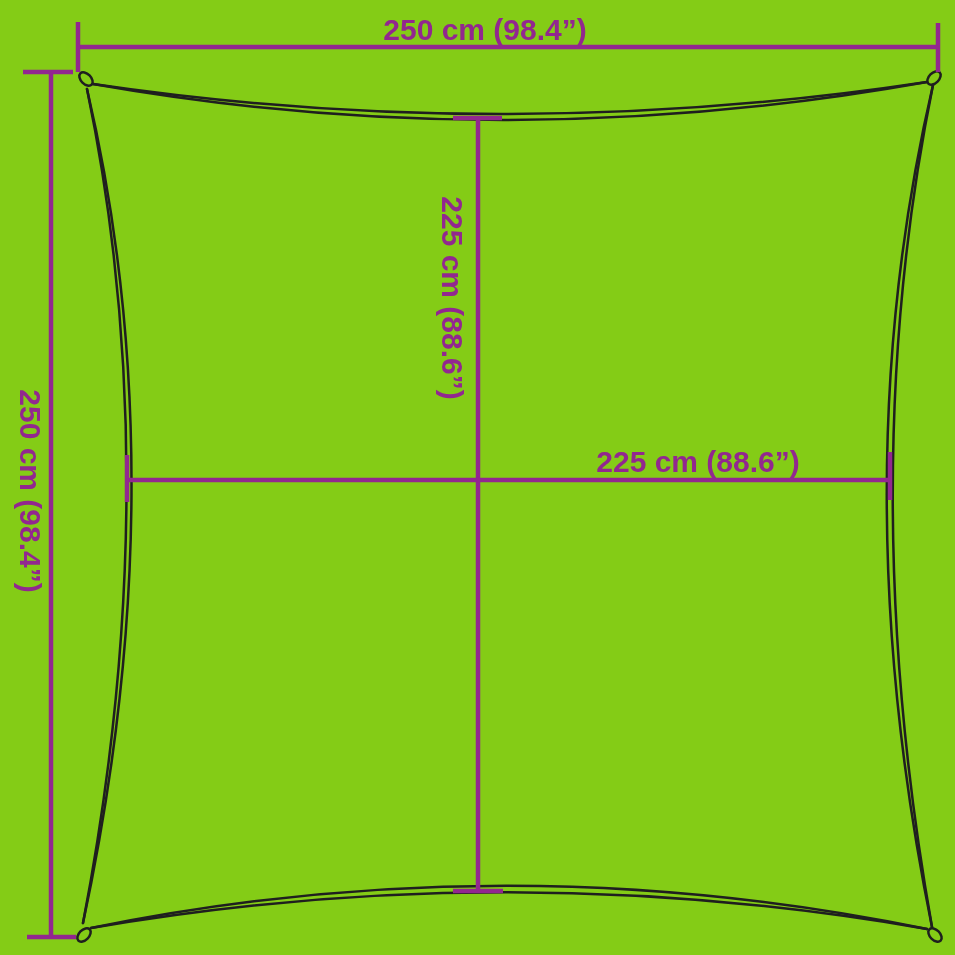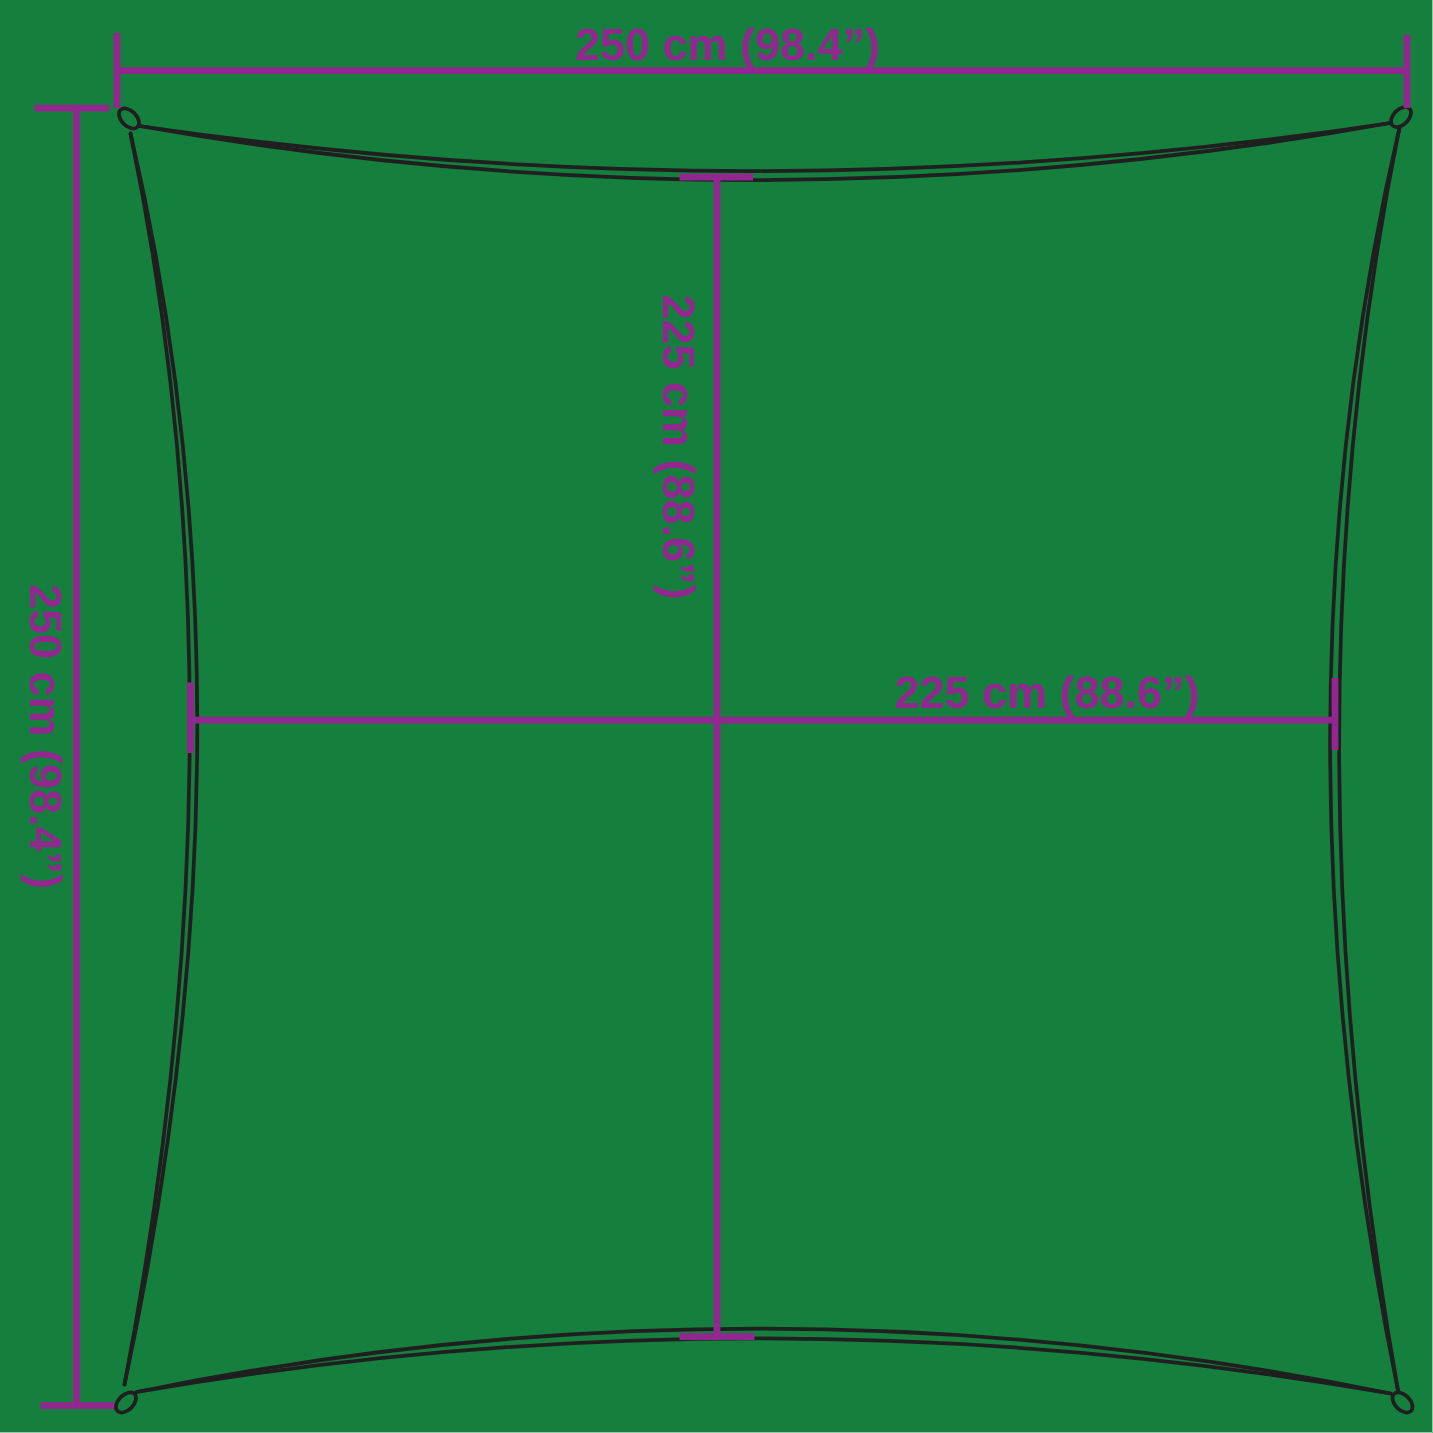--- a/index.html
+++ b/index.html
@@ -4,21 +4,21 @@
 <style>
   html, body {
     margin: 0;
     padding: 0;
     background: #ffffff;
   }
   .canvas {
     position: relative;
     width: 955px;
     height: 955px;
-    background: #15803d;
+    background: #84cc16;
     overflow: hidden;
   }
   svg { display: block; }
   .dim-text {
     font-family: "Liberation Sans", sans-serif;
     font-weight: bold;
     font-size: 30px;
     letter-spacing: 0px;
   }
 </style>

